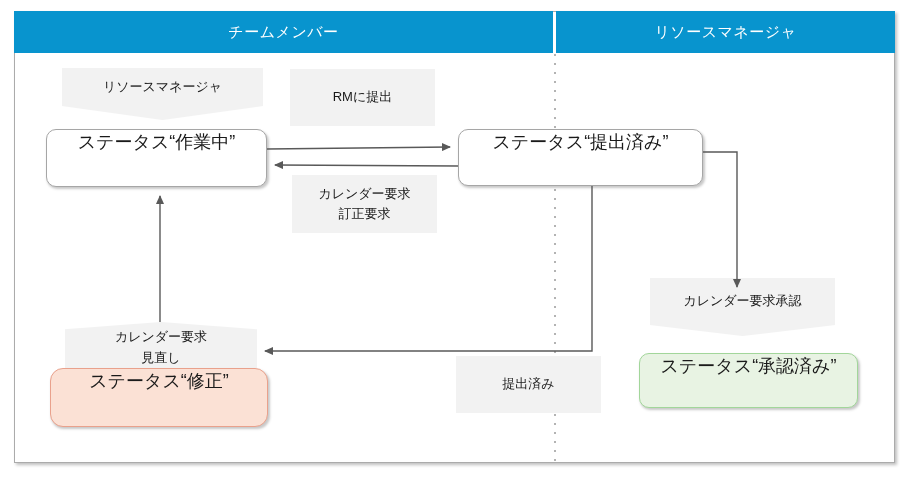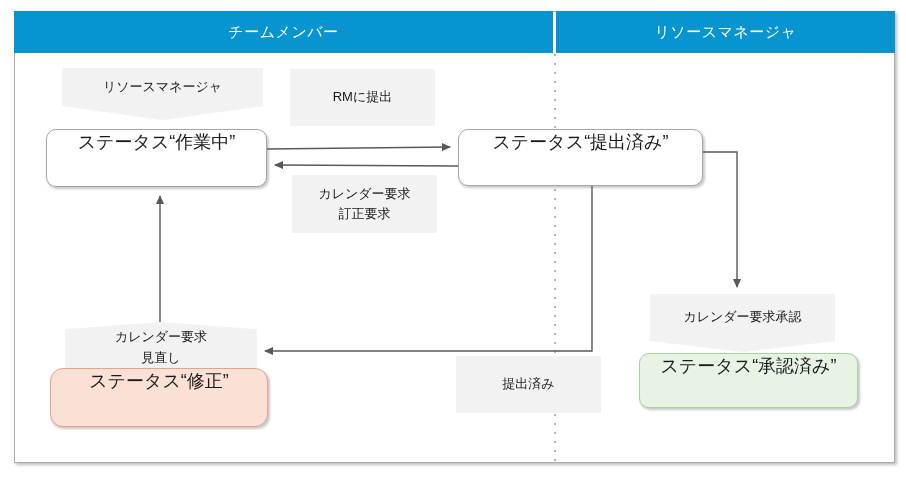--- a/index.html
+++ b/index.html
@@ -68,21 +68,21 @@
     background:var(--label-bg,#f2f2f2);
     display:flex;flex-direction:column;align-items:center;justify-content:center;
     font-size:13px;line-height:1.55;text-align:center;
     filter:drop-shadow(1px 1.5px 1px rgba(0,0,0,.10));
   }
   .banner.input{
     left:62px;top:68px;width:201px;height:52px;padding-bottom:14px;
     clip-path:polygon(0 0,100% 0,100% 73%,50% 100%,0 73%);
   }
   .banner.approval{
-    left:650px;top:294px;width:185px;height:58px;padding-bottom:11px;
+    left:650px;top:278px;width:185px;height:58px;padding-bottom:11px;
     clip-path:polygon(0 0,100% 0,100% 81%,50% 100%,0 81%);
   }
   .banner.review{
     left:65px;top:322px;width:192px;height:46px;padding-top:5px;
     clip-path:polygon(0 16%,50% 0,100% 16%,100% 100%,0 100%);
   }
 
   .line2{display:block;}
 
   

